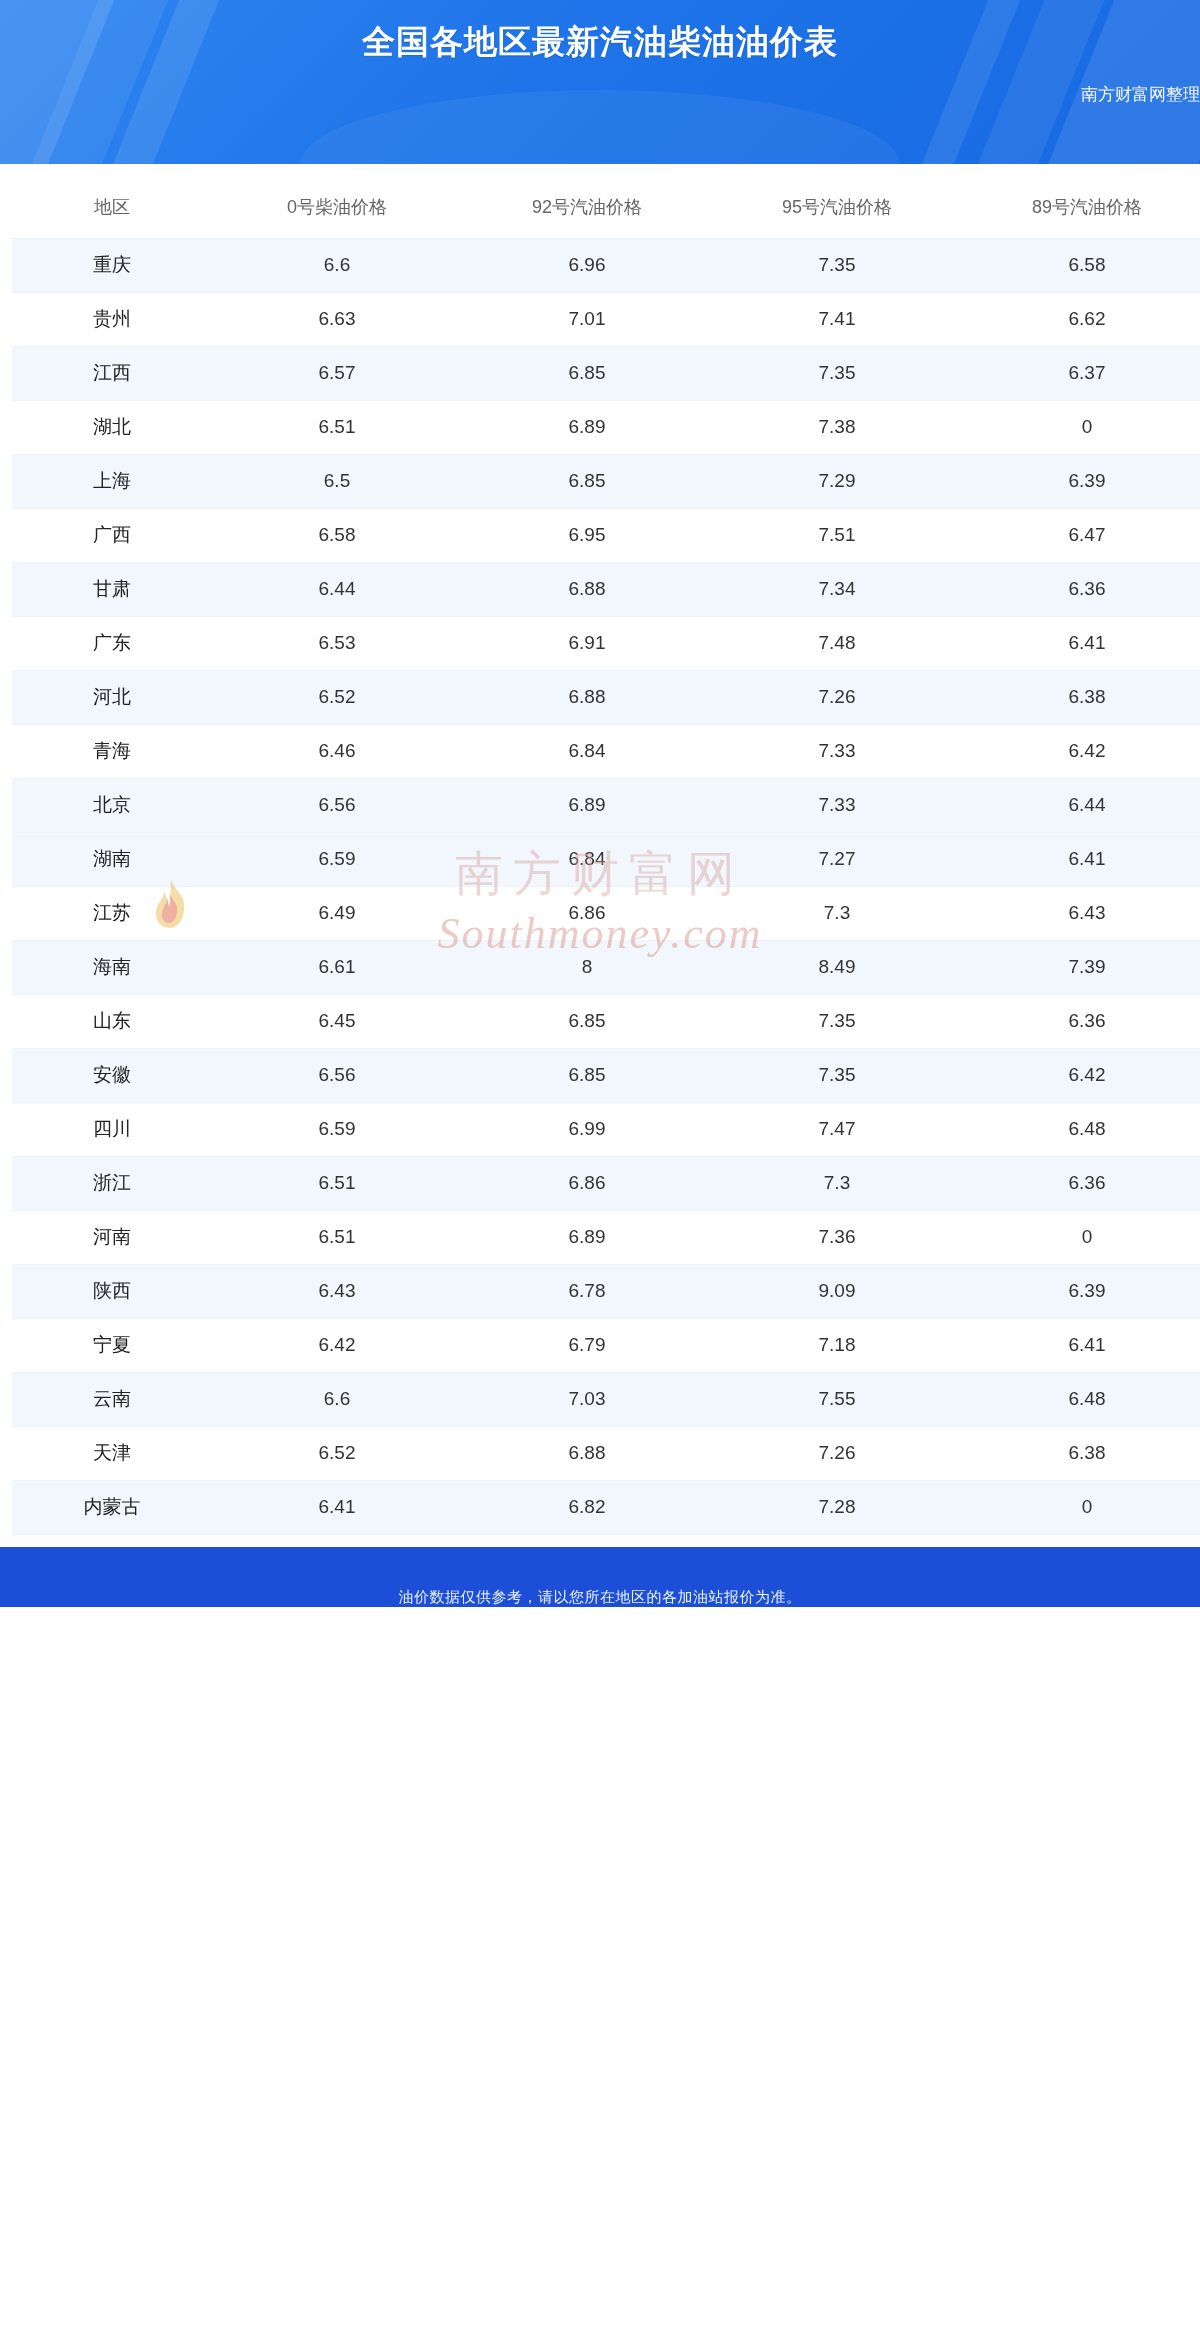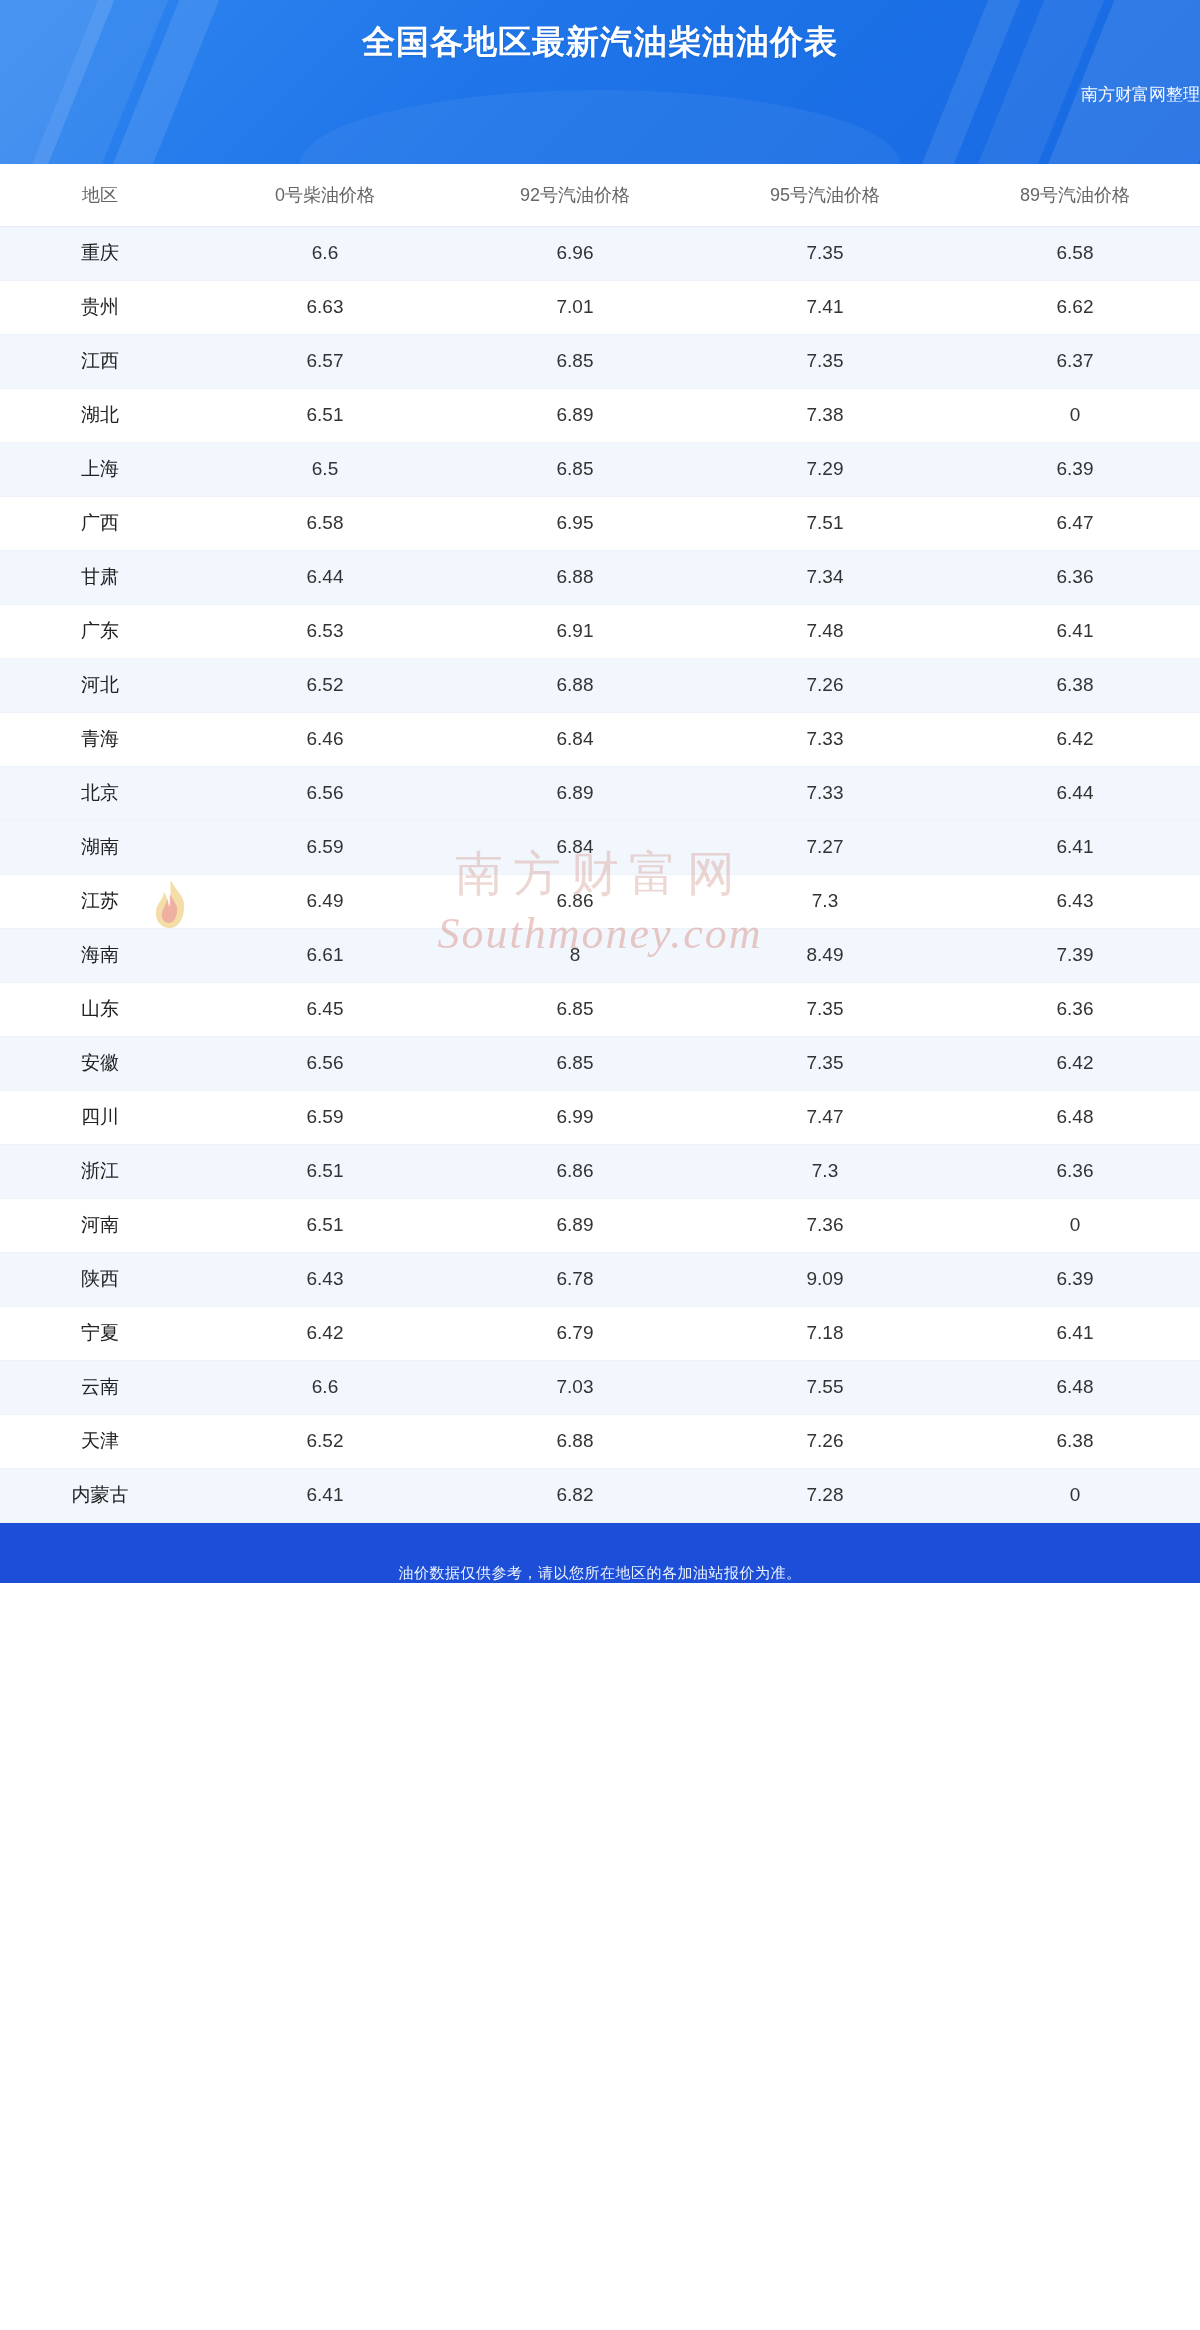--- a/index.html
+++ b/index.html
@@ -52,21 +52,21 @@
     text-align: right;
     color: #ffffff;
     font-size: 17px;
     padding-top: 18px;
     opacity: 0.97;
   }
 
   
   .table-wrap {
     width: 1200px;
-    padding: 0;
+    padding: 12px;
     background: #ffffff;
   }
   table.price-table {
     width: 1200px;
     border-collapse: collapse;
     table-layout: fixed;
   }
   table.price-table col.c0 { width: 200px; }
   table.price-table col.c1 { width: 250px; }
   table.price-table col.c2 { width: 250px; }

